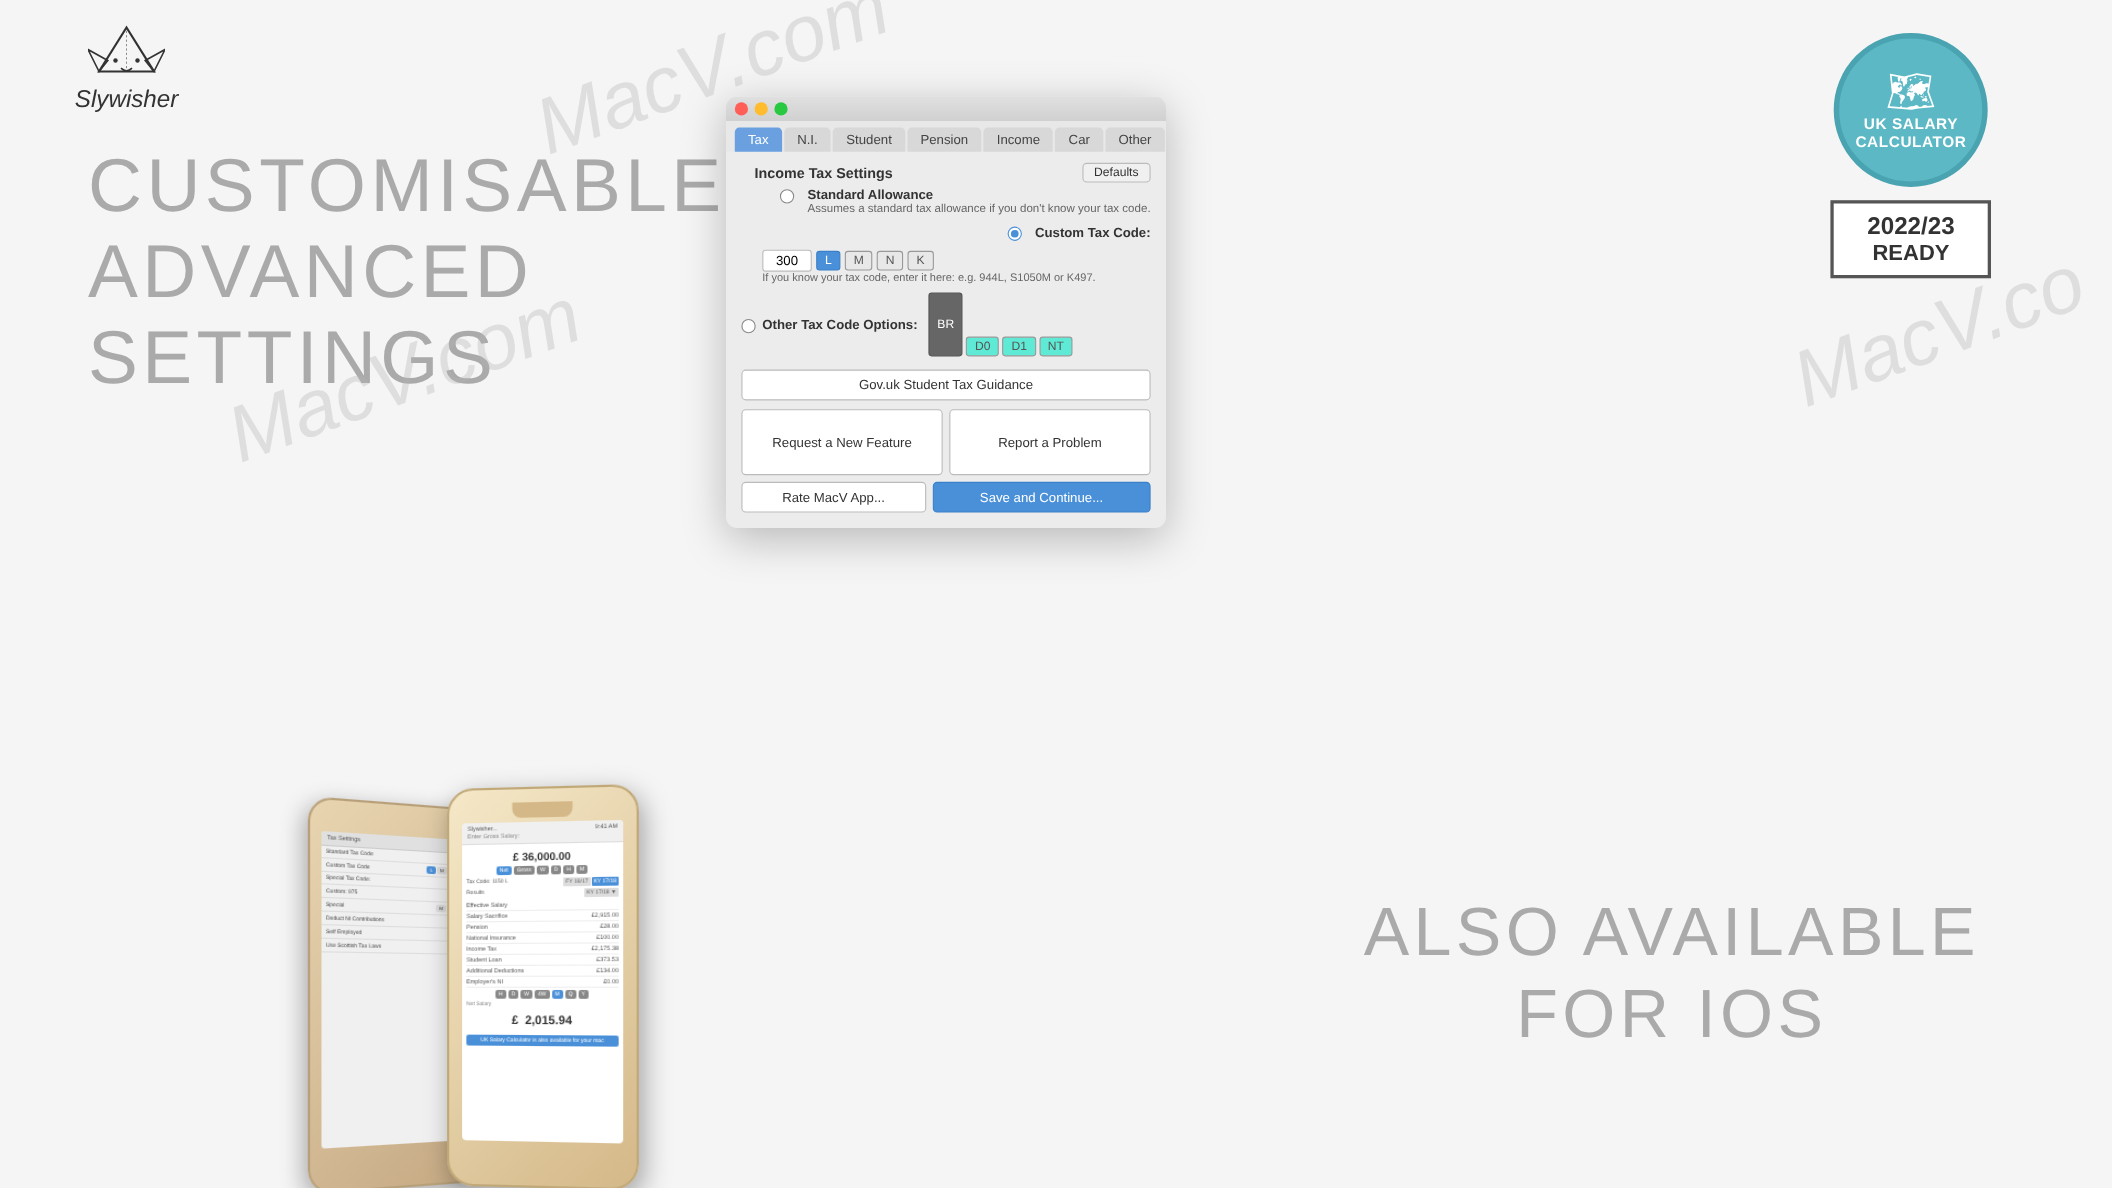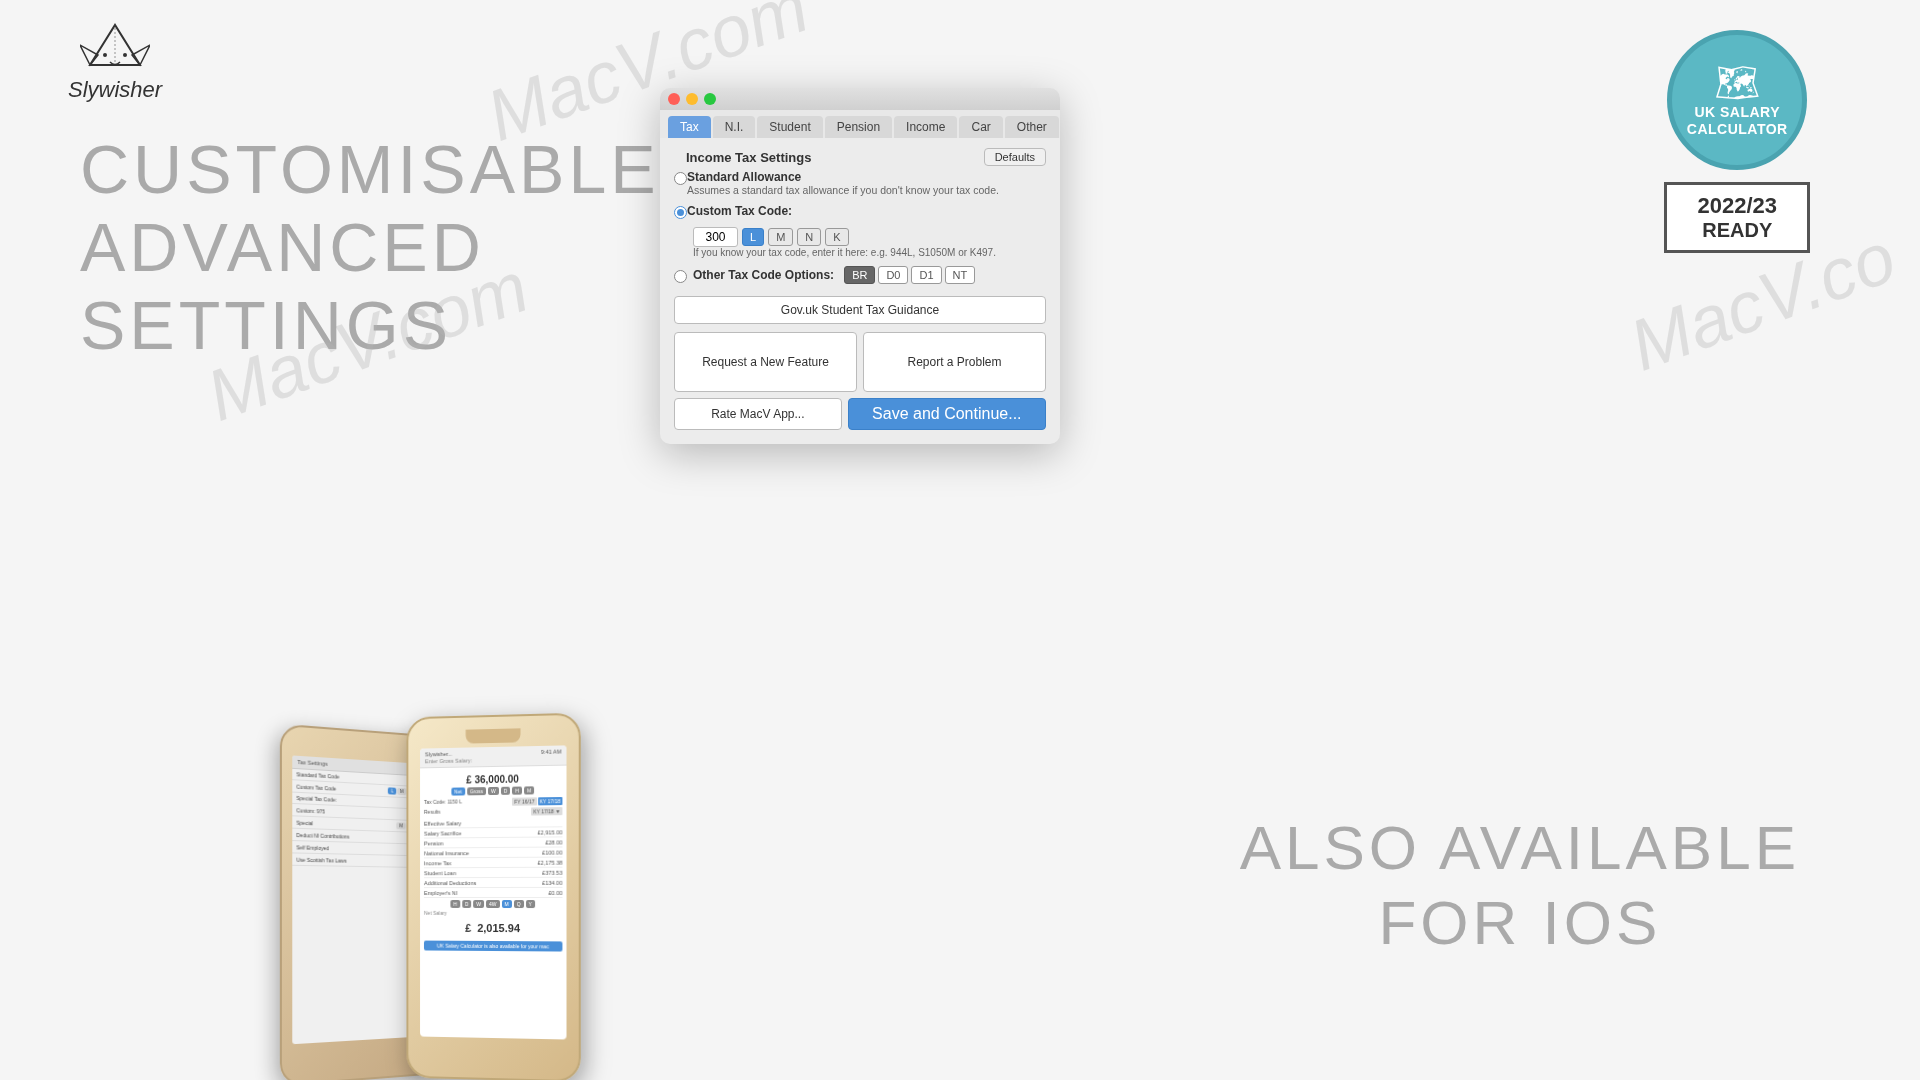--- a/index.html
+++ b/index.html
@@ -181,22 +181,23 @@
       background: #f0f0f0;
       border: 1px solid #bbb;
       border-radius: 4px;
       cursor: pointer;
       color: #333;
     }
 
     .radio-row {
       display: flex;
       align-items: flex-start;
-      gap: 0;
+      gap: 12px;
       margin-bottom: 8px;
+      justify-content: flex-end;
     }
     .radio-circle {
       width: 13px;
       height: 13px;
       border-radius: 50%;
       border: 1.5px solid #888;
       margin-top: 2px;
       flex-shrink: 0;
       background: white;
       display: flex;
@@ -281,22 +282,23 @@
       border-radius: 3px;
       border: 1px solid #999;
       cursor: pointer;
     }
     .other-btn.dark {
       background: #666;
       color: white;
       border-color: #555;
     }
     .other-btn.light {
-      background: #ffffff;
+      background: #5eead4;
       color: #555;
+      margin-top: 40px;
     }
 
     .gov-btn {
       width: 100%;
       padding: 6px;
       font-size: 12px;
       background: white;
       border: 1px solid #bbb;
       border-radius: 4px;
       cursor: pointer;
@@ -332,21 +334,21 @@
       background: white;
       border: 1px solid #bbb;
       border-radius: 4px;
       cursor: pointer;
       color: #333;
       text-align: center;
     }
     .save-btn {
       flex: 1.2;
       padding: 6px;
-      font-size: 16px;
+      font-size: 12px;
       background: #4a90d9;
       border: 1px solid #3a80c9;
       border-radius: 4px;
       cursor: pointer;
       color: white;
       text-align: center;
     }
 
     
     .phones-area {

